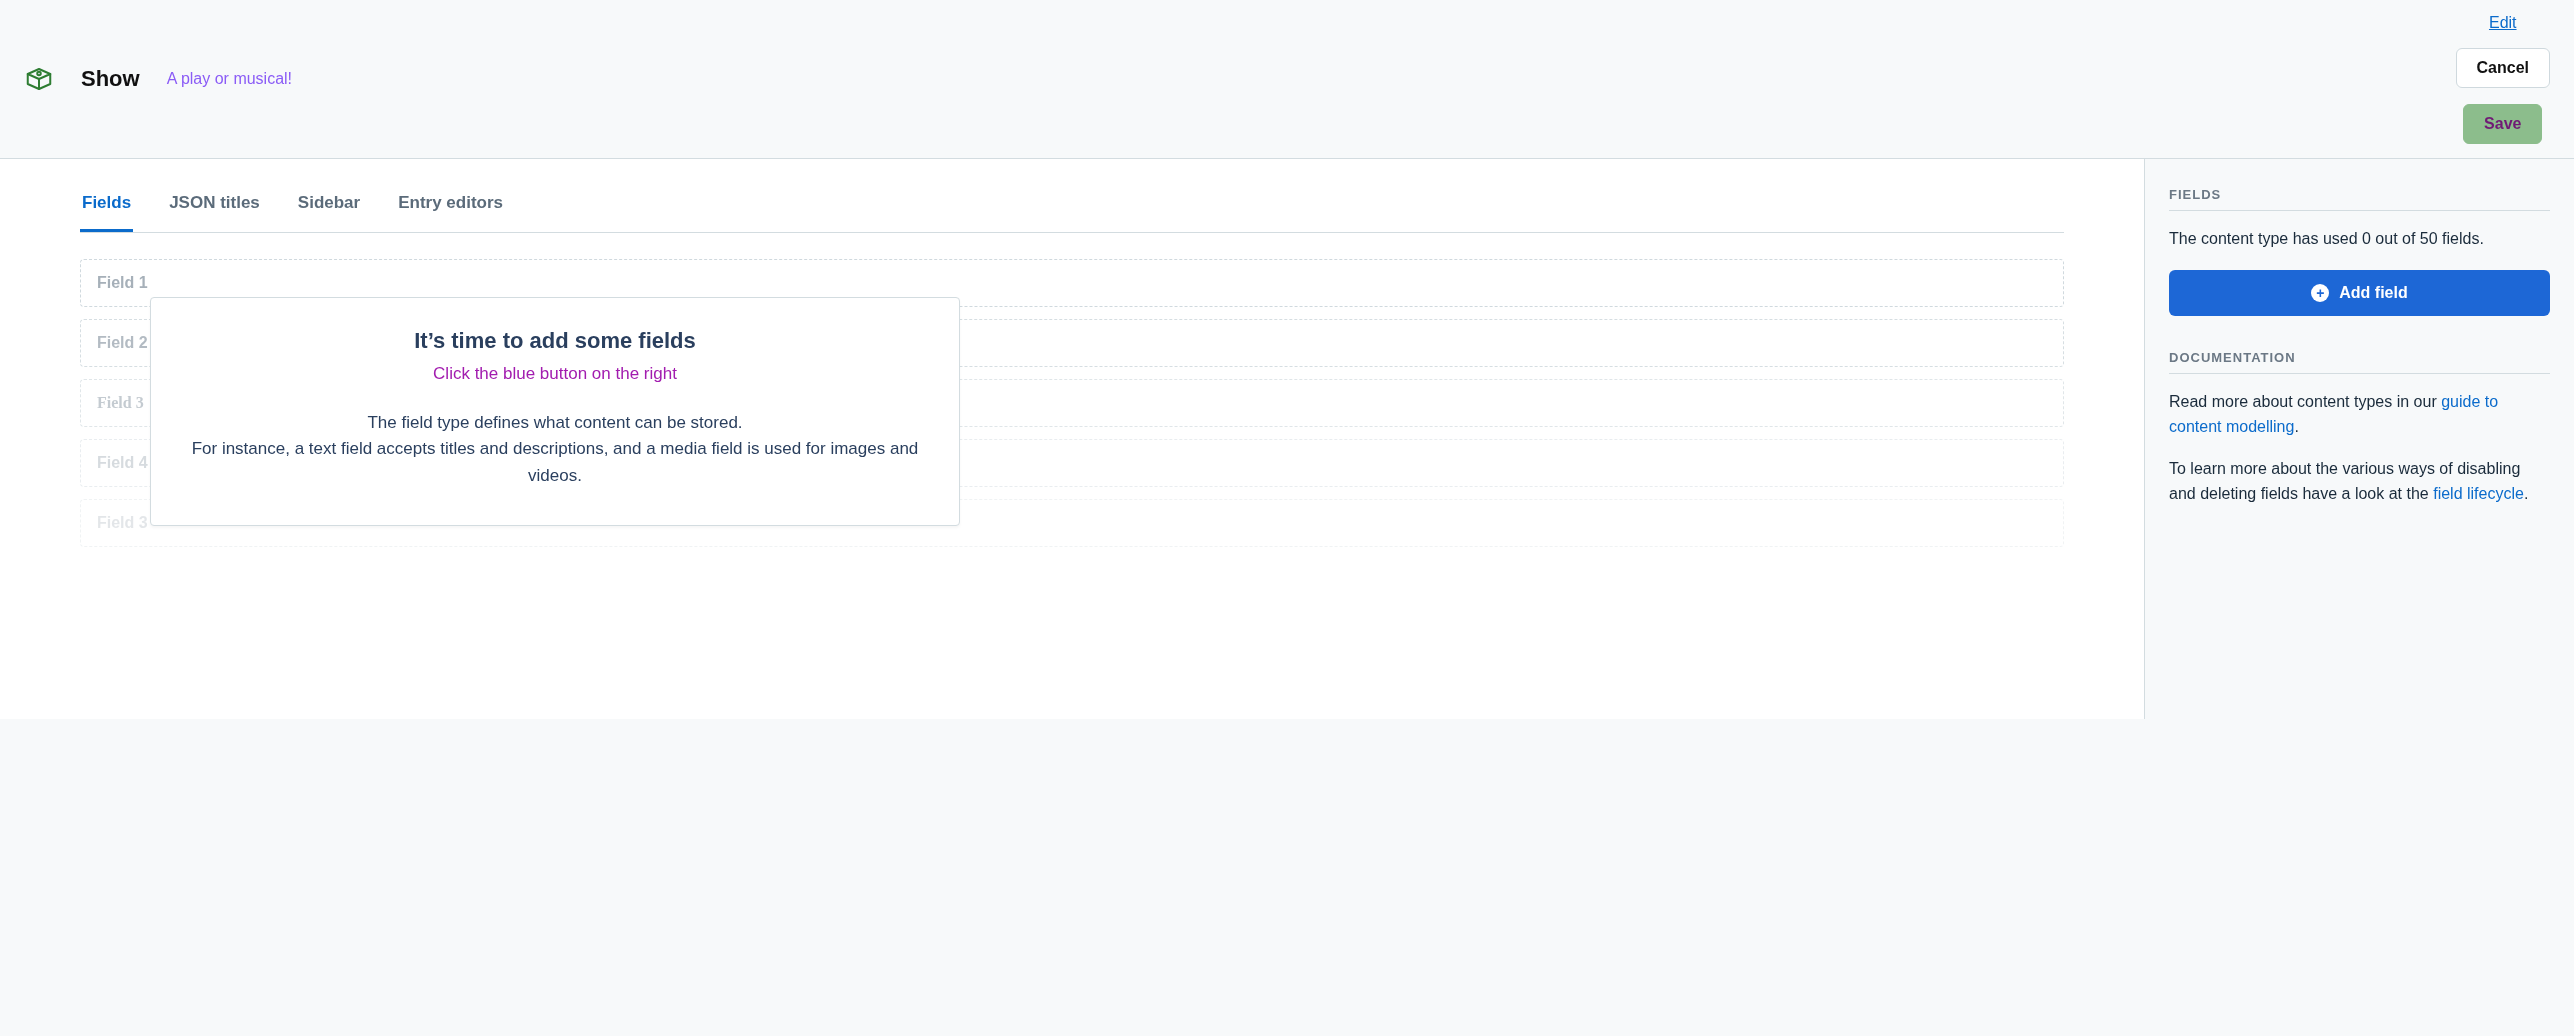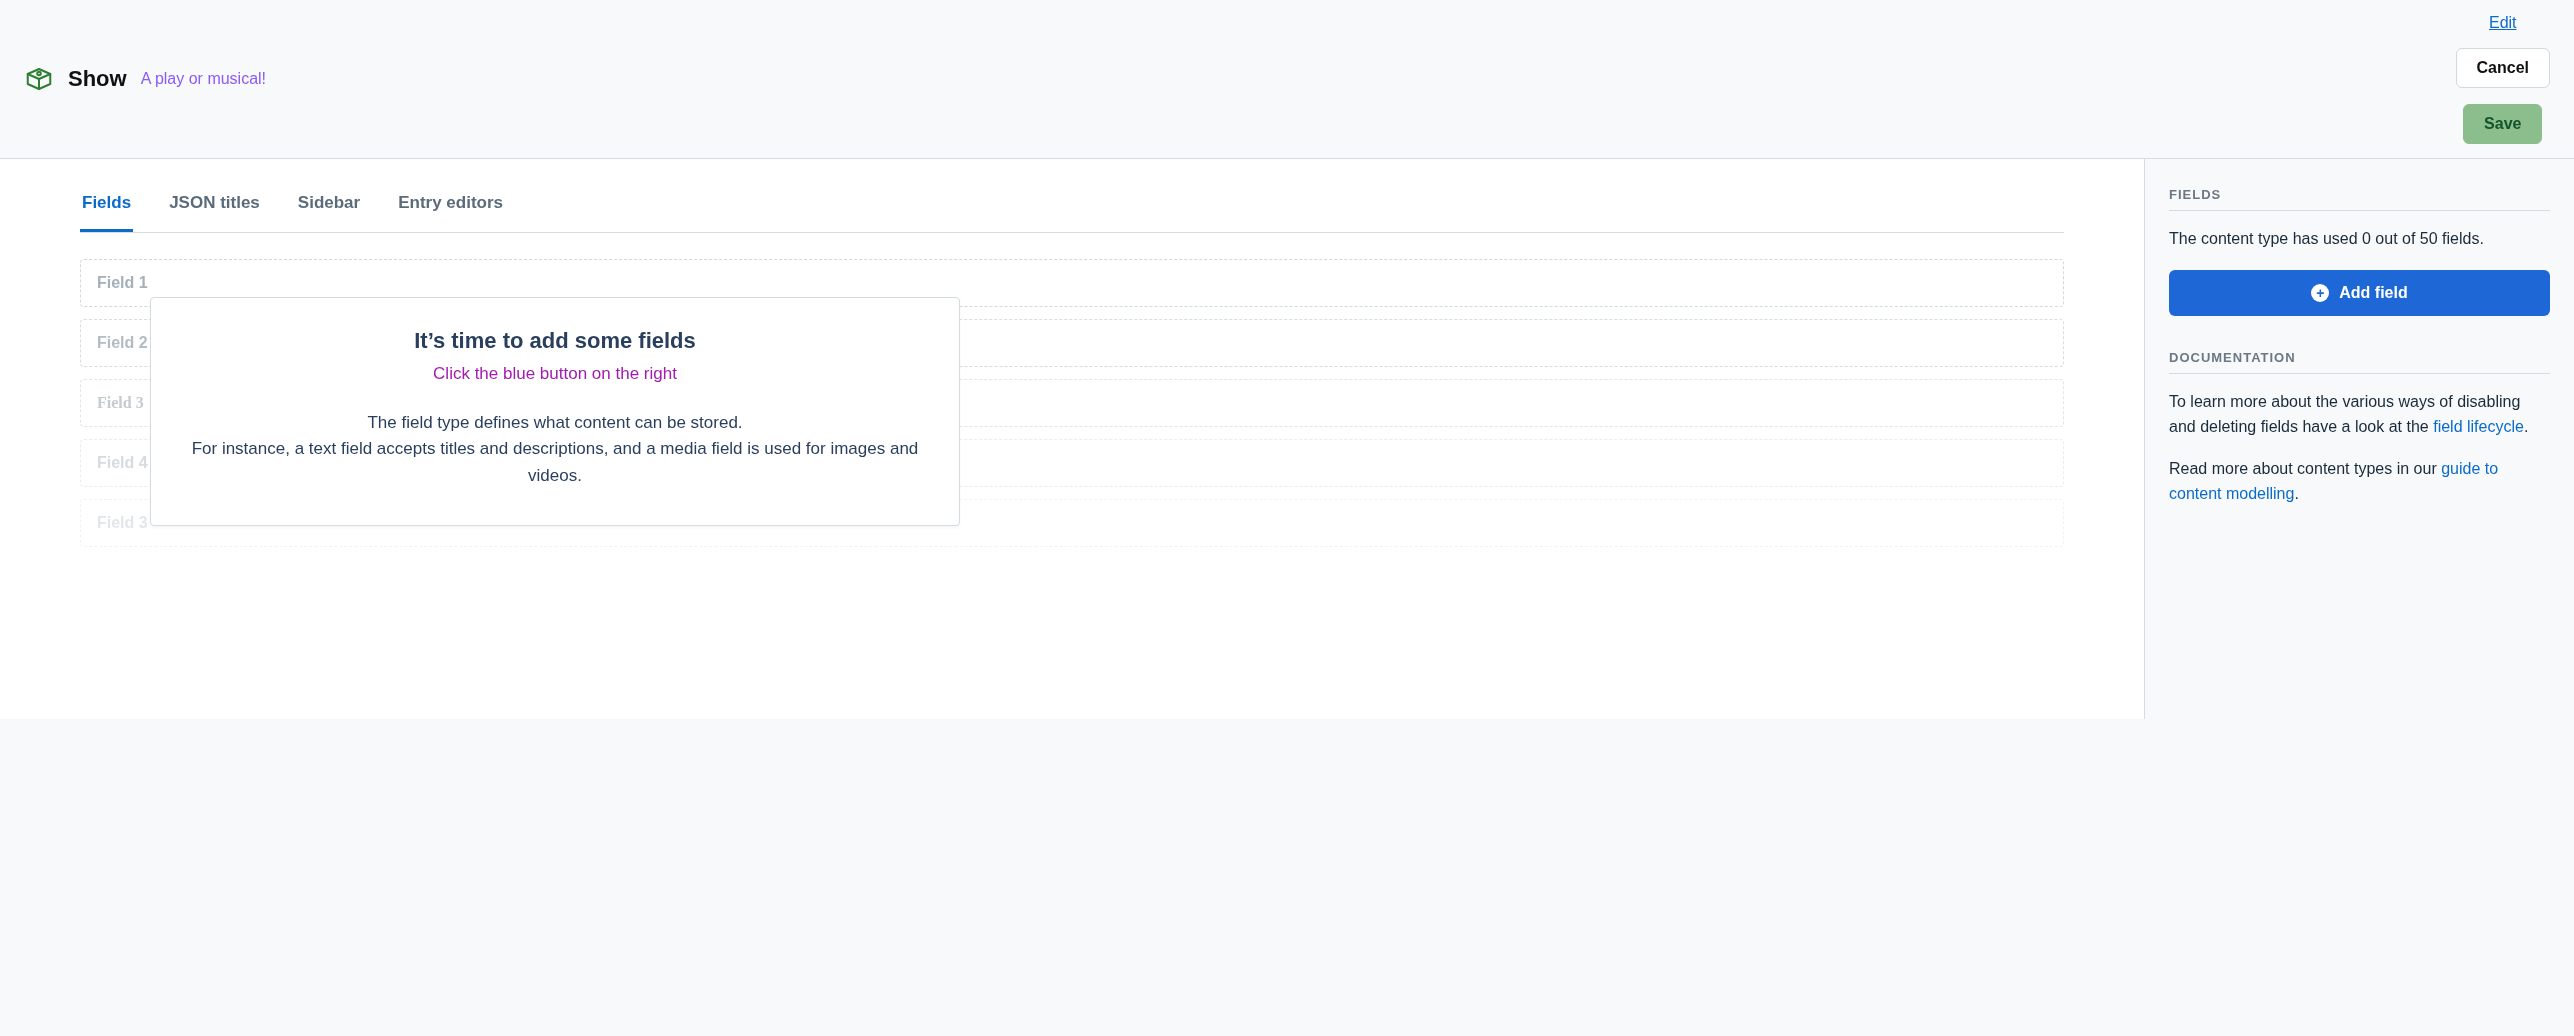--- a/index.html
+++ b/index.html
@@ -14,21 +14,21 @@
   .topbar {
     display: flex;
     align-items: center;
     padding: 14px 24px;
     border-bottom: 1px solid #d3dce0;
     background: #f7f9fa;
   }
   .topbar .brand {
     display: flex;
     align-items: center;
-    gap: 14px;
+    gap: 27px;
   }
   .topbar .brand .title {
     font-size: 22px;
     font-weight: 700;
     color: #111;
   }
   .topbar .brand .subtitle {
     font-size: 16px;
     color: #8b5cf6;
   }
@@ -53,21 +53,21 @@
     border: 1px solid transparent;
   }
   .btn-cancel {
     background: #fff;
     border: 1px solid #cfd9de;
     color: #111;
     font-weight: 600;
   }
   .btn-save {
     background: #8cbd8c;
-    color: #14532d;
+    color: #701a75;
     font-weight: 600;
     border: 1px solid #8cbd8c;
   }
 
   .content-type-icon svg { display:block; }
 
   
   .layout {
     display: flex;
   }
@@ -280,22 +280,22 @@
       <button class="btn-add-field">
         <span class="plus">+</span>
         <span>Add field</span>
       </button>
     </div>
 
     <div class="side-section">
       <div class="side-heading">DOCUMENTATION</div>
 
       <div class="side-text">
+        <span>Read more about content types in our </span><a>guide to content modelling</a><span>.</span>
+      </div>
+
+      <div class="side-text">
         <span>To learn more about the various ways of disabling and deleting fields have a look at the </span><a>field lifecycle</a><span>.</span>
-      </div>
-
-      <div class="side-text">
-        <span>Read more about content types in our </span><a>guide to content modelling</a><span>.</span>
       </div>
     </div>
 
   </div>
 </div>
 
 </body></html>

